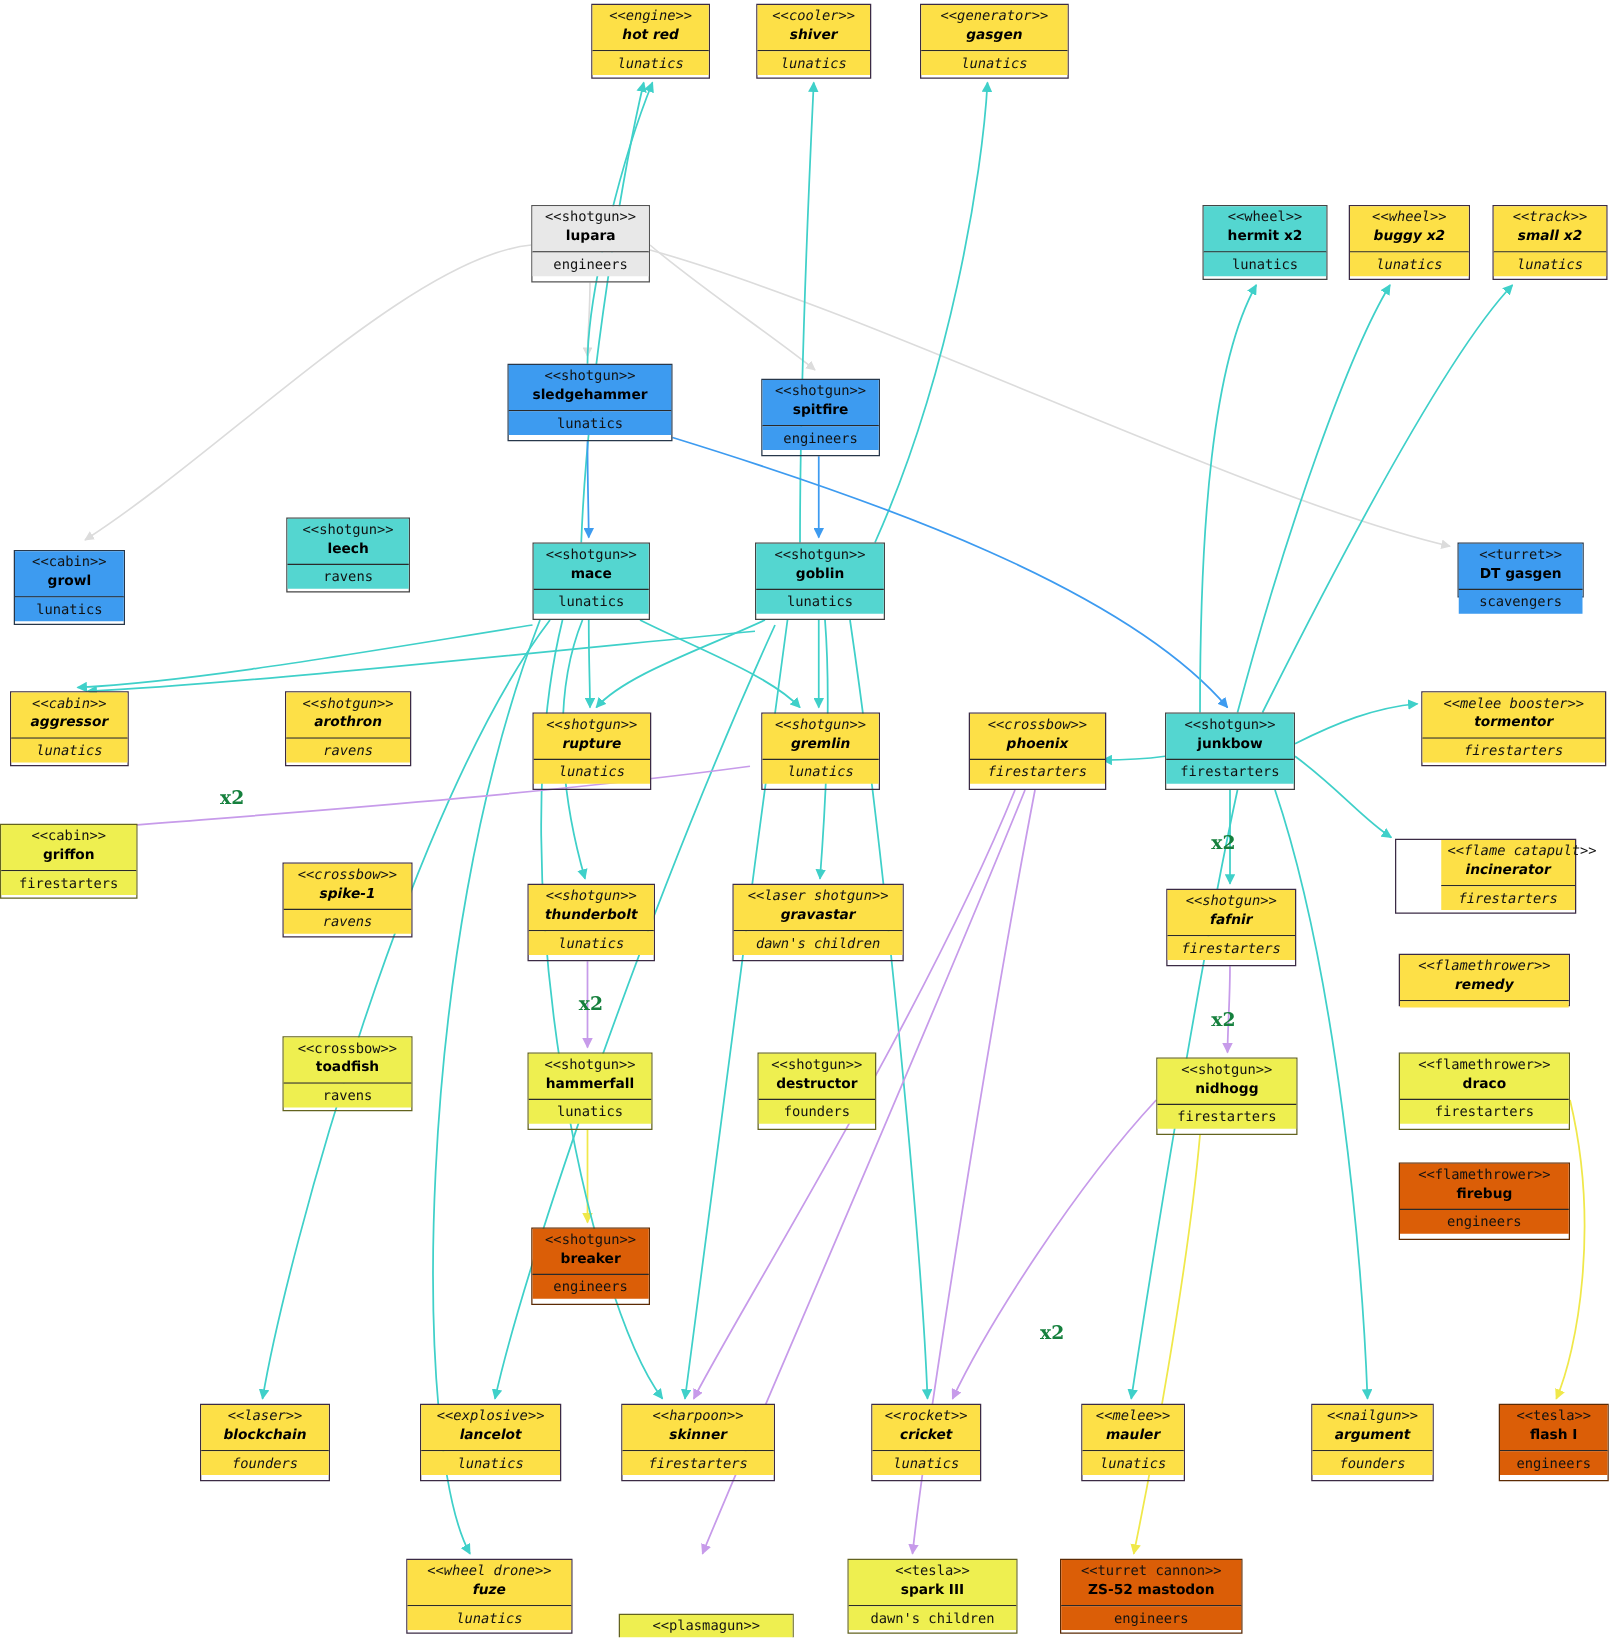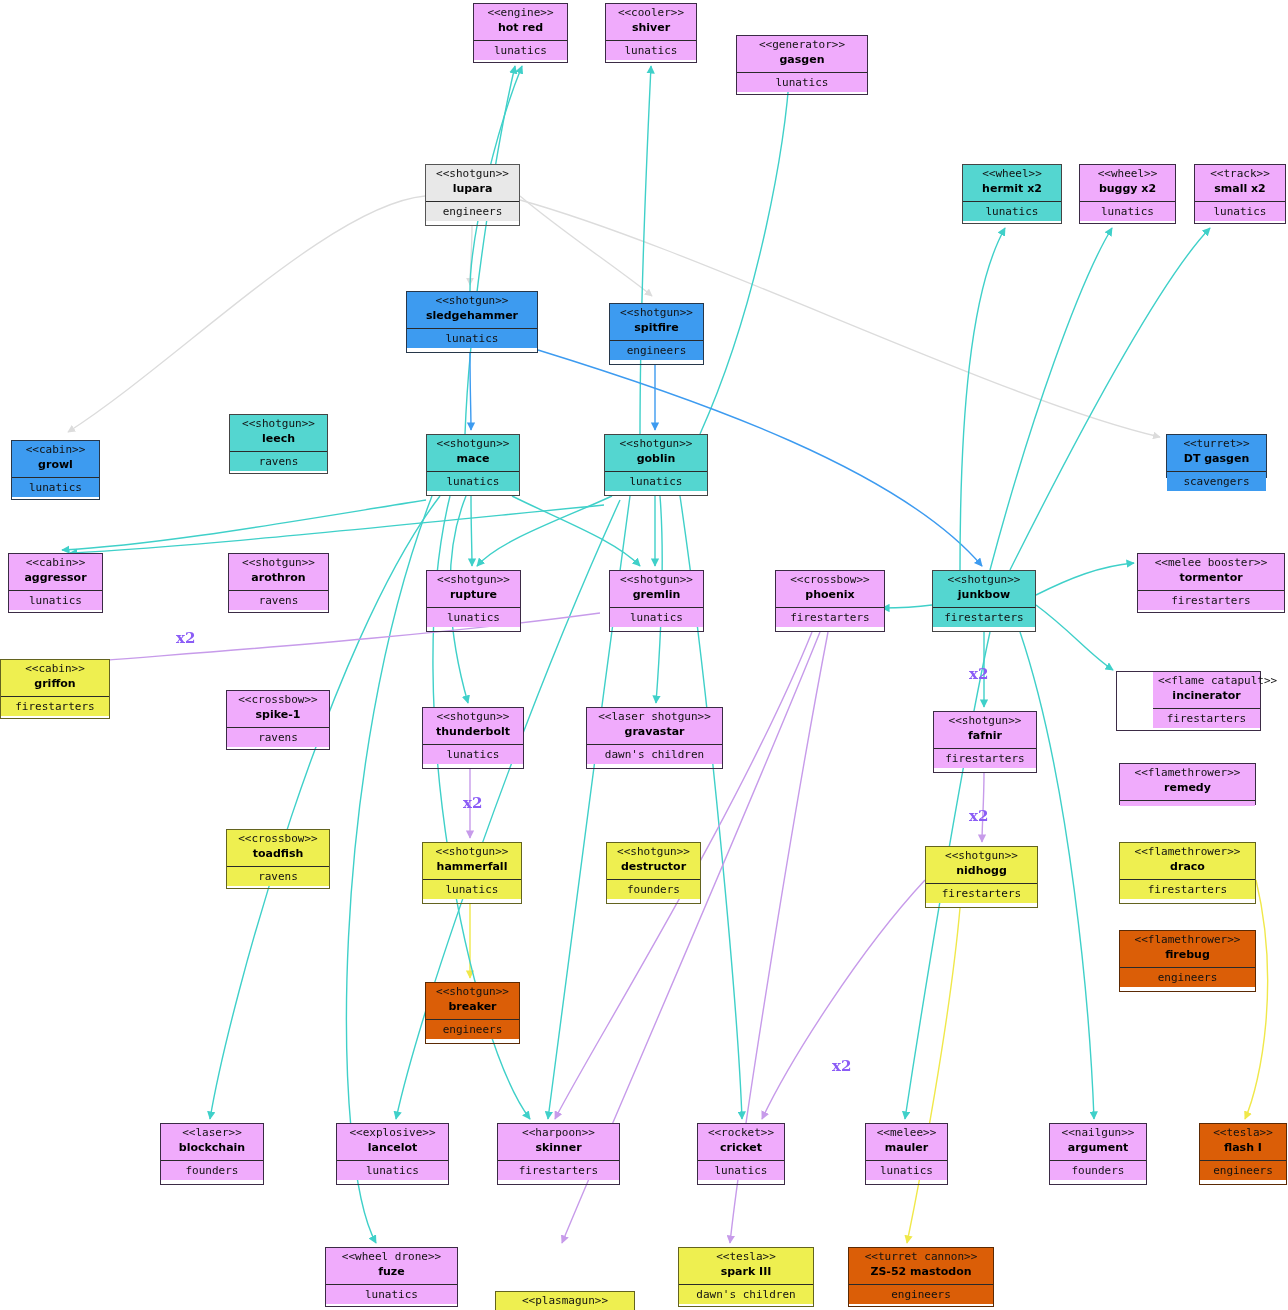--- a/index.html
+++ b/index.html
@@ -5,23 +5,23 @@
   html,body{margin:0;padding:0;background:#ffffff;}
   body{font-family:"DejaVu Sans",sans-serif;}
   #canvas{position:relative;width:1288px;height:1310px;overflow:hidden;background:#fff;}
   #edges{position:absolute;left:0;top:0;width:1288px;height:1310px;pointer-events:none;}
   .node{position:absolute;box-sizing:border-box;border:1px solid #2a2a2a;}
   .node .hdr{box-sizing:border-box;text-align:center;padding:2px 5px 3px 5px;border-bottom:1px solid #2a2a2a;}
   .node .stereo{font-family:"DejaVu Sans Mono",monospace;font-size:11px;line-height:13px;color:#111;letter-spacing:0px;white-space:nowrap;}
   .node .nm{font-family:"DejaVu Sans",sans-serif;font-weight:bold;font-size:11px;line-height:18px;color:#000;white-space:nowrap;}
   .node .fac{box-sizing:border-box;text-align:center;font-family:"DejaVu Sans Mono",monospace;font-size:11px;line-height:13px;color:#111;padding:3px 5px 3px 5px;white-space:nowrap;}
   .node .fac.empty{padding:0;height:5px;}
-  .elabel{position:absolute;font-family:"DejaVu Serif",serif;font-weight:bold;font-size:15px;color:#8b5cf6;white-space:nowrap;}
+  .elabel{position:absolute;font-family:"DejaVu Serif",serif;font-weight:bold;font-size:15px;color:#15803d;white-space:nowrap;}
   
-  .c-purple .hdr,.c-purple .fac{background:#f0abfc;}
+  .c-purple .hdr,.c-purple .fac{background:#fde047;font-style:italic;}
   .c-purple{border-color:#3b2b45;}
   .c-cyan .hdr,.c-cyan .fac{background:#54d6d0;}
   .c-cyan{border-color:#444;}
   .c-blue .hdr,.c-blue .fac{background:#3d9bf0;}
   .c-blue{border-color:#27374a;}
   .c-yellow .hdr,.c-yellow .fac{background:#eeef50;}
   .c-yellow{border-color:#63631f;}
   .c-orange .hdr,.c-orange .fac{background:#db5e07;}
   .c-orange{border-color:#5b2a04;}
   .c-grey .hdr,.c-grey .fac{background:#e8e8e8;}
@@ -104,21 +104,21 @@
         </div>
         <div class="fac">lunatics</div>
       </div>
       <div class="node c-purple" style="left: 605px; top: 3px; width: 92px; height: 60px;">
         <div class="hdr">
           <div class="stereo">&lt;&lt;cooler&gt;&gt;</div>
           <div class="nm">shiver</div>
         </div>
         <div class="fac">lunatics</div>
       </div>
-      <div class="node c-purple" style="left: 736px; top: 3px; width: 132px; height: 60px; margin-top: 32px;">
+      <div class="node c-purple" style="left: 736px; top: 3px; width: 119px; height: 60px;">
         <div class="hdr">
           <div class="stereo">&lt;&lt;generator&gt;&gt;</div>
           <div class="nm">gasgen</div>
         </div>
         <div class="fac">lunatics</div>
       </div>
       <div class="node c-grey" style="left: 425px; top: 164px; width: 95px; height: 62px;">
         <div class="hdr">
           <div class="stereo">&lt;&lt;shotgun&gt;&gt;</div>
           <div class="nm">lupara</div>

